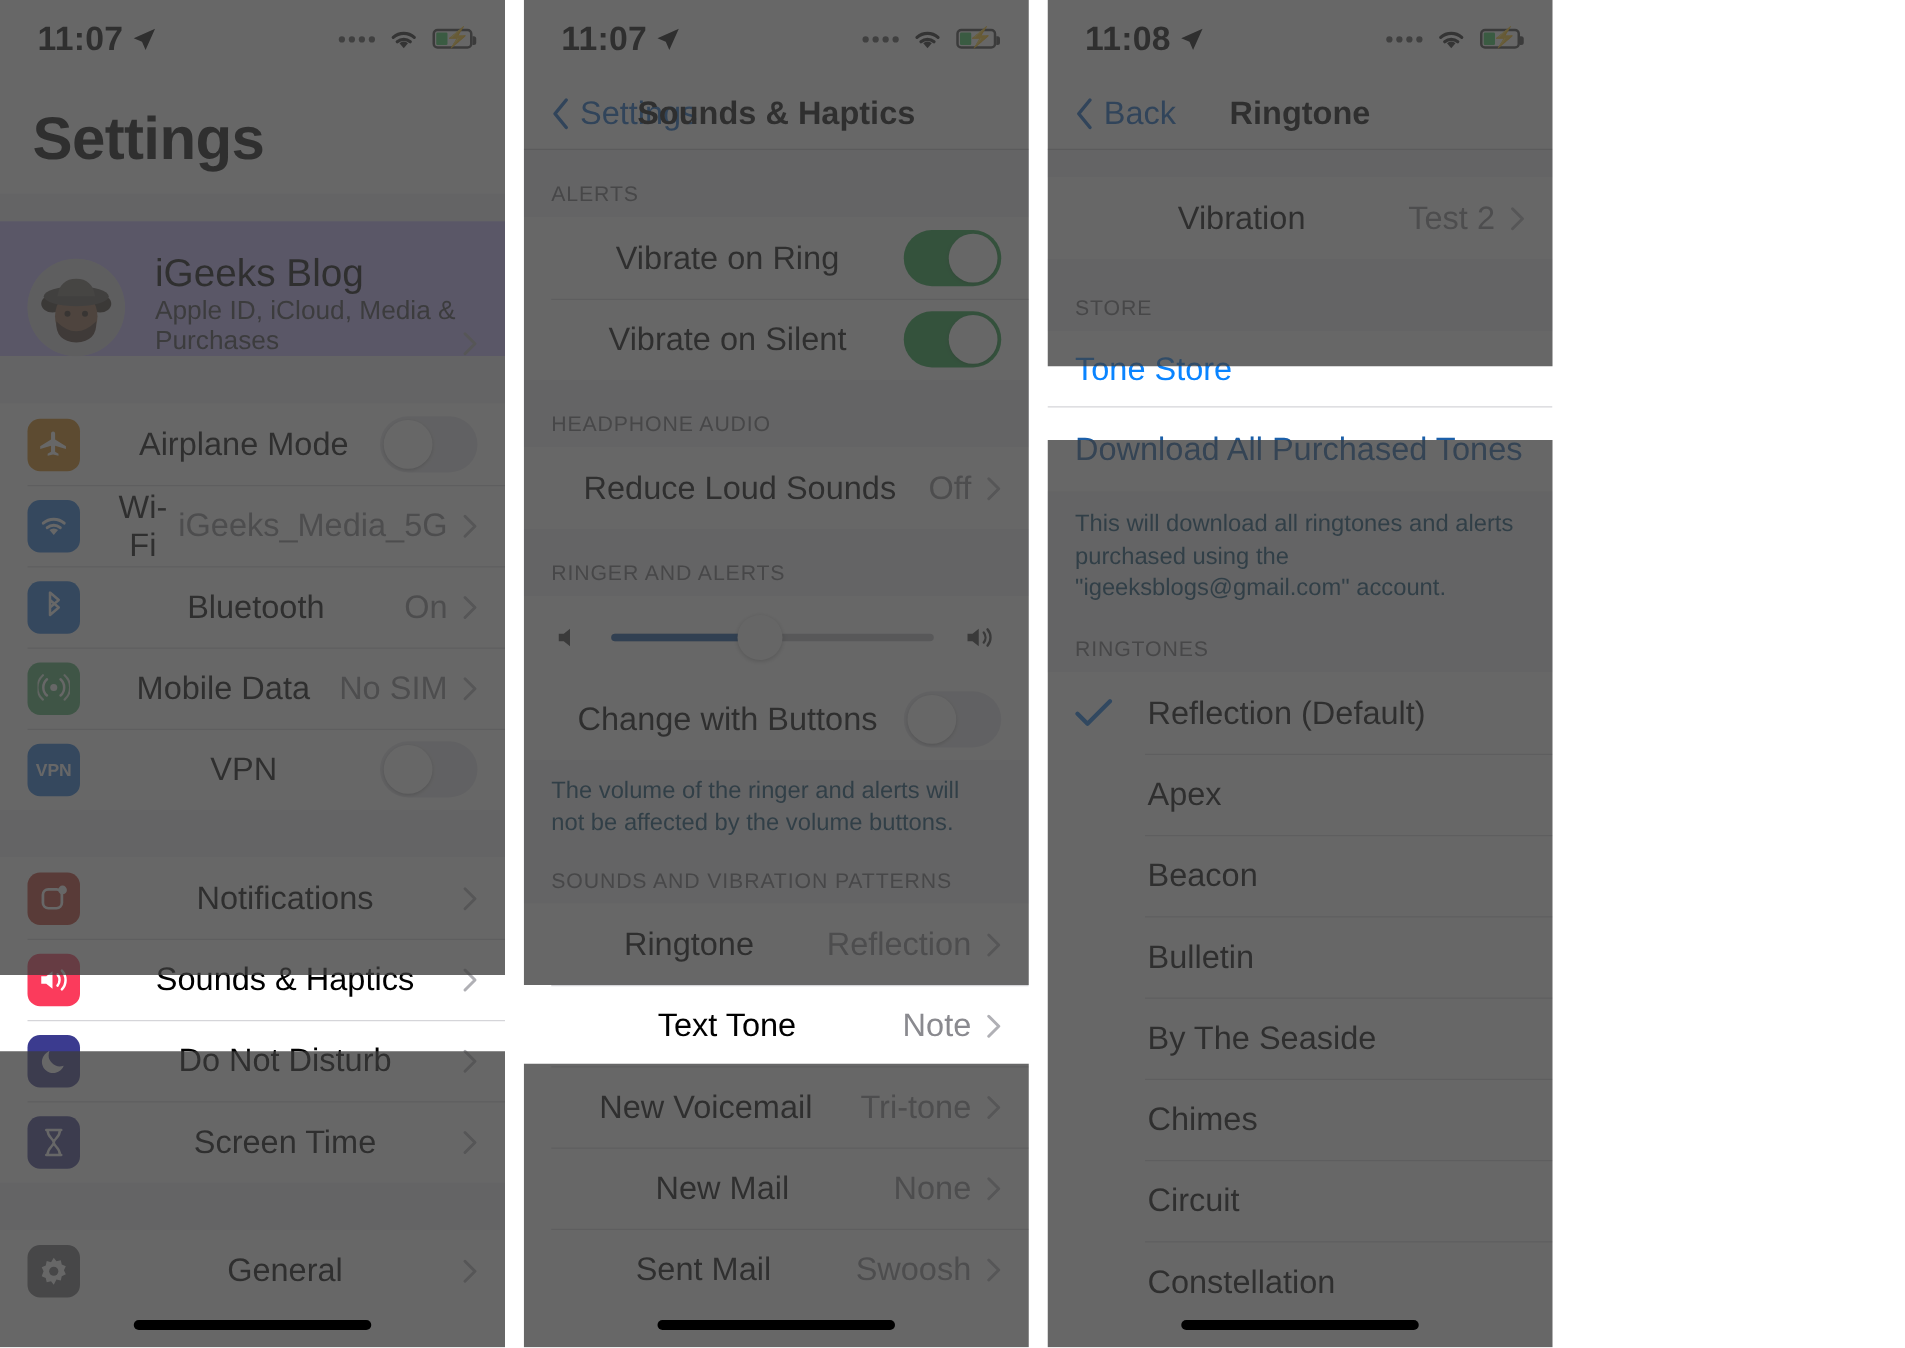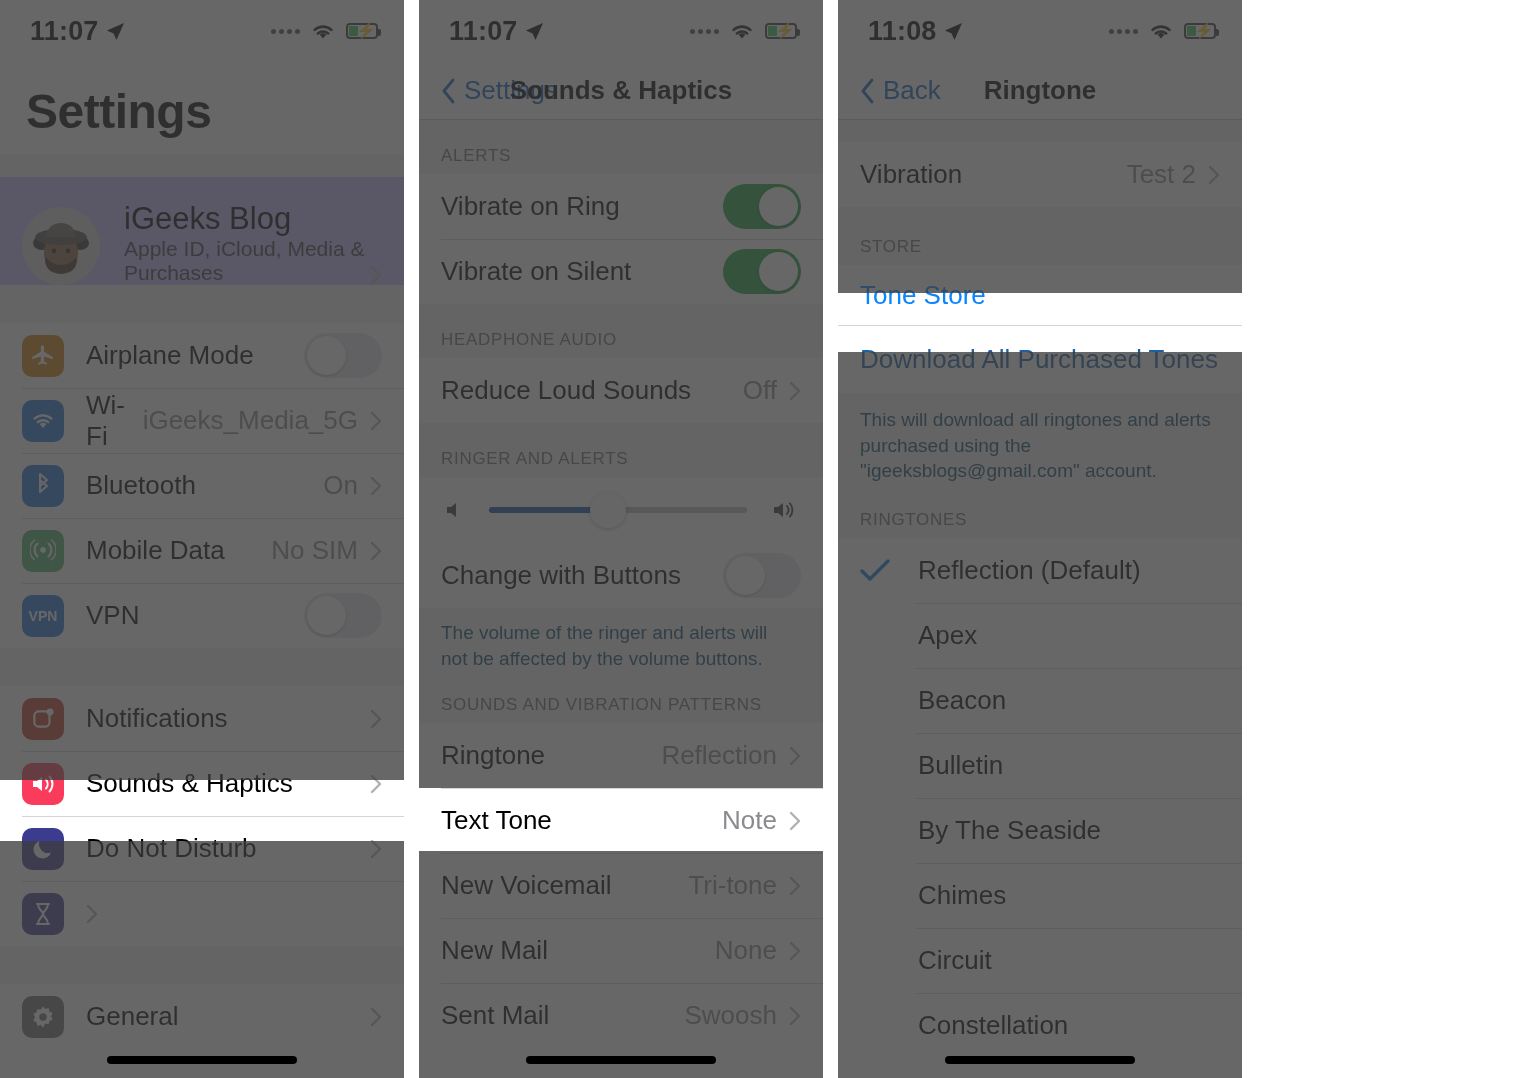--- a/index.html
+++ b/index.html
@@ -83,21 +83,21 @@
     min-height: 65px; padding: 0 22px 0 22px;
     background: #fff; cursor: pointer;
   }
   .row + .row::before {
     content: ""; position: absolute; left: 22px; right: 0; top: 0; height: 1px; background: #d5d5d9;
   }
   .row-icon {
     width: 42px; height: 42px; border-radius: 10px; margin-right: 22px;
     display: flex; align-items: center; justify-content: center; flex: 0 0 auto;
   }
-  .row-label { font-size: 26px; color: #000; flex: 1; }
+  .row-label { font-size: 26px; color: #000; flex: 1; text-align: center; }
   .row-label.dim { color: #000000; }
   .row-value { font-size: 26px; color: #8a8a8f; margin-right: 12px; white-space: nowrap; }
   .chev { width: 12px; height: 20px; flex: 0 0 auto; }
 
   
   .acct { display: flex; align-items: flex-end; min-height: 108px; padding: 0 22px; background: #c4b5fd; cursor: pointer; }
   .avatar { width: 78px; height: 78px; border-radius: 50%; margin-right: 24px; flex: 0 0 auto; overflow: hidden; background: #d9d9de; }
   .acct-txt { flex: 1; }
   .acct-name { font-size: 31px; color: #000; }
   .acct-sub { font-size: 21px; color: #3c3c43; margin-top: 4px; }
@@ -291,20 +291,21 @@
         <svg class="chev" viewBox="0 0 12 20">
             <path d="M2 2l8 8-8 8" stroke="#b0b0b5" stroke-width="2.4" fill="none" stroke-linecap="round" stroke-linejoin="round"></path>
           </svg>
       </div>
       <div class="row">
         <span class="row-icon" style="background:#3b3b8f">
           <svg width="22" height="24" viewBox="0 0 18 24">
               <path d="M3 2h12M3 22h12M4 2c0 6 5 7 5 10s-5 4-5 10M14 2c0 6-5 7-5 10s5 4 5 10" stroke="#fff" stroke-width="2" fill="none" stroke-linecap="round"></path>
             </svg>
         </span>
+        <span class="row-label">Screen Time</span>
         <svg class="chev" viewBox="0 0 12 20">
             <path d="M2 2l8 8-8 8" stroke="#b0b0b5" stroke-width="2.4" fill="none" stroke-linecap="round" stroke-linejoin="round"></path>
           </svg>
       </div>
     </div>
 
     <div class="gap"></div>
 
     <div class="rows">
       <div class="row">

